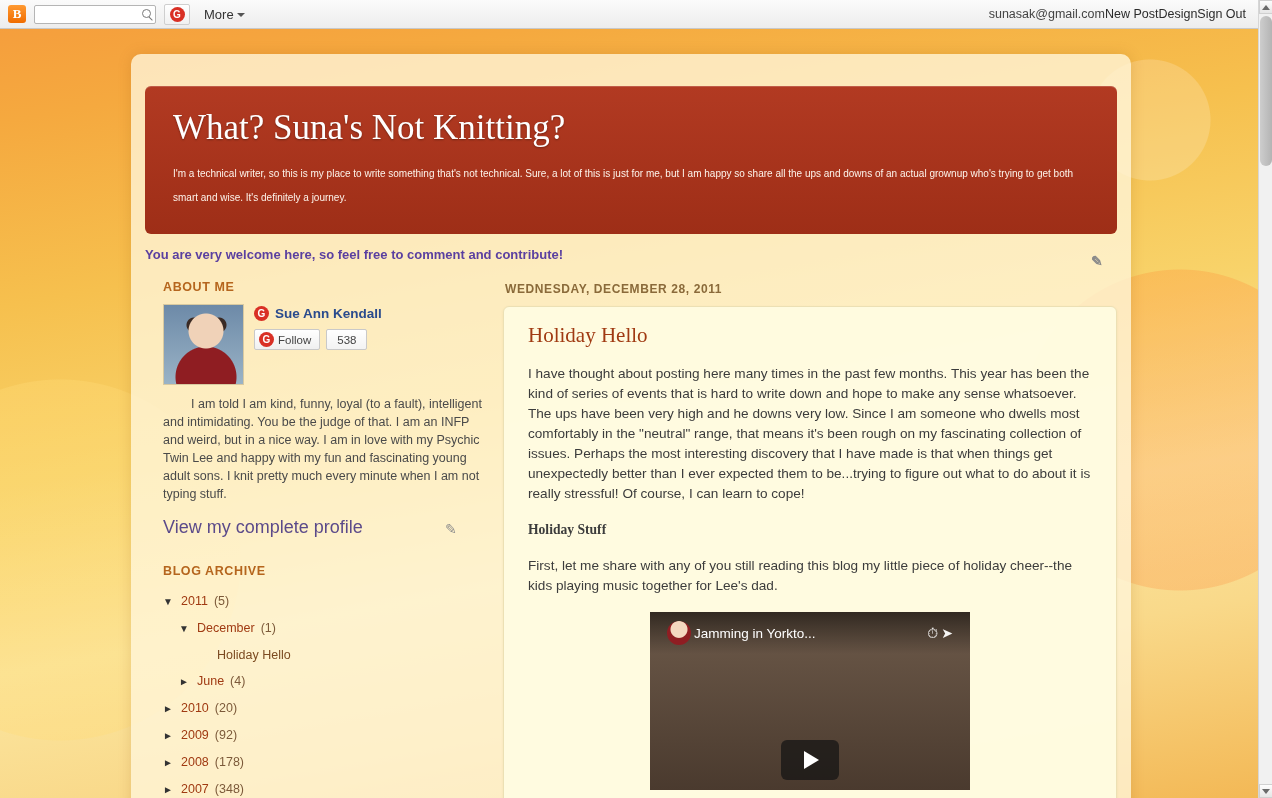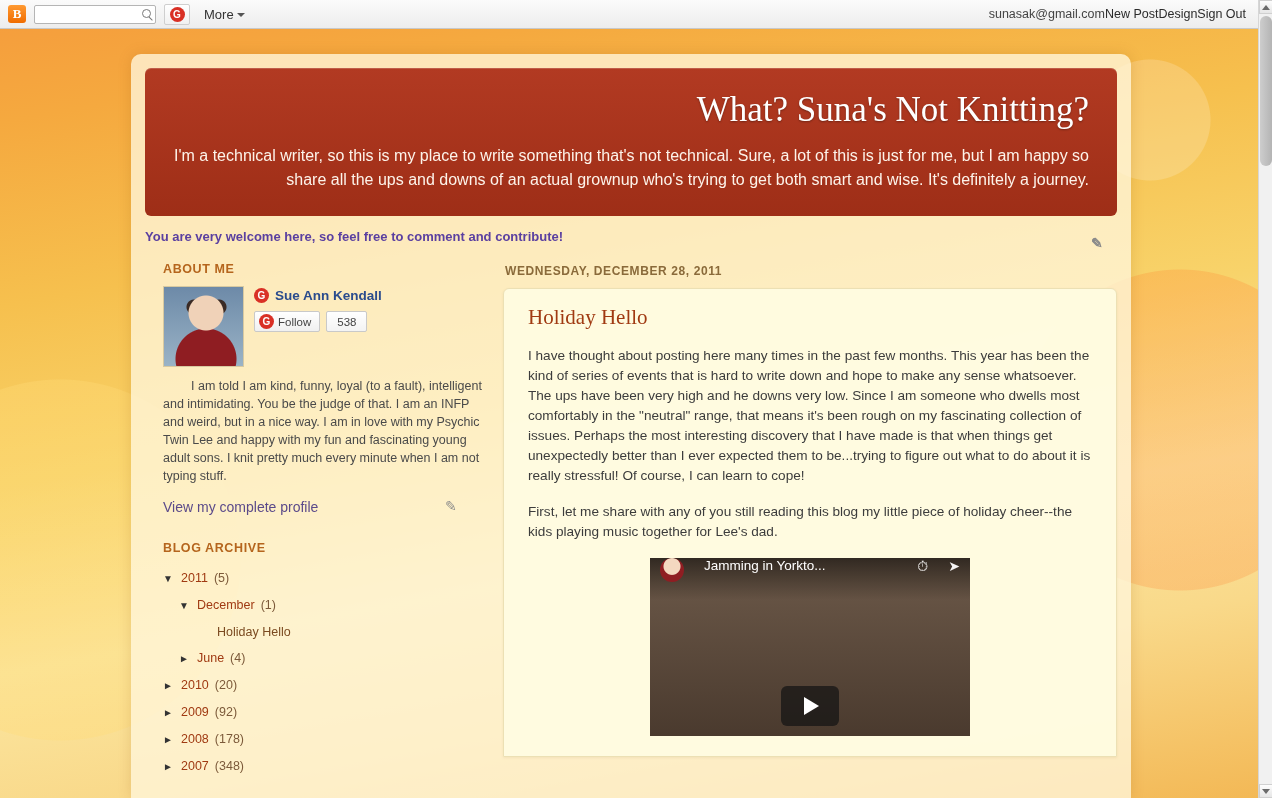--- a/index.html
+++ b/index.html
@@ -98,33 +98,32 @@
   
   #outer-wrapper {
     position: absolute; left: 131px; top: 54px; width: 1000px; min-height: 744px;
     background: rgba(255,246,219,0.78);
     border-radius: 10px 10px 0 0;
     box-shadow: 0 0 14px rgba(150,80,10,0.18);
   }
 
   
   #header {
-    margin: 14px 14px 0 14px; padding: 22px 28px 24px 28px;
+    margin: 32px 14px 0 14px; padding: 22px 28px 24px 28px;
     background: linear-gradient(#b23a22, #9e2e17);
     border-radius: 6px;
     box-shadow: inset 0 1px 0 rgba(255,255,255,0.18);
-    text-align: right;
   }
   #blog-title {
     font-family: "Liberation Serif", serif;
     font-size: 35px; color: #ffffff; margin: 0 0 14px 0; font-weight: normal;
     text-shadow: 0 1px 2px rgba(0,0,0,0.35);
   }
   #blog-desc {
-    font-size: 16px; line-height: 24px; color: #fdf3ea; margin: 0;
+    font-size: 10px; line-height: 24px; color: #fdf3ea; margin: 0;
   }
 
   
   #tagline {
     margin: 12px 14px 0 14px;
     font-size: 13px; line-height: 18px; font-weight: bold; color: #5a3fa0;
     position: relative;
   }
   .quickedit {
     width: 18px; height: 14px; display: inline-block; position: relative;
@@ -178,21 +177,21 @@
     background: linear-gradient(#fff,#f3f3f3);
     font-size: 11.5px; color: #444; padding: 3px 10px;
     display: flex; align-items: center;
   }
   .prof-about {
     font-size: 12.5px; line-height: 18px; color: #4a4a4a;
     margin-top: 10px; text-indent: 28px;
   }
   .prof-link {
     display: block; margin-top: 14px;
-    font-size: 14px; color: #5b4a8a; text-decoration: none;
+    font-size: 18px; color: #5b4a8a; text-decoration: none;
   }
   .sb-edit-row { position: relative; height: 0; }
   .sb-edit-row .quickedit { position: absolute; right: 22px; top: -18px; }
 
   
   #archive { margin-top: 26px; }
   .arch-item {
     display: flex; align-items: baseline; gap: 6px;
     font-size: 12.5px; line-height: 26px; color: #6d3b1c;
   }
@@ -232,21 +231,21 @@
 
   
   .video-box {
     width: 320px; margin: 0 auto; height: 178px; position: relative;
     background: linear-gradient(#6d5a4a, #4a3a2e);
     overflow: hidden;
   }
   .vid-top {
     position: absolute; top: 0; left: 0; right: 0; height: 42px;
     background: linear-gradient(rgba(0,0,0,0.55), rgba(0,0,0,0));
-    display: flex; padding: 0 10px; gap: 20px;
+    display: flex; align-items: center; padding: 0 17px; gap: 3px;
   }
   .vid-avatar {
     width: 24px; height: 24px; border-radius: 50%;
     background: radial-gradient(circle at 50% 35%, #f4d8c0 0 8px, #8f1d22 9px);
     flex: none;
   }
   .vid-title {
     color: #fff; font-size: 13.5px; white-space: nowrap; overflow: hidden;
     text-overflow: ellipsis; flex: 1;
   }
@@ -402,20 +401,21 @@
       </div>
     </div>
 
     <div id="main">
       <div class="date-header">Wednesday, December 28, 2011</div>
 
       <div class="post-outer">
         <h3 class="post-title">Holiday Hello</h3>
         <div class="post-body">
           <p>I have thought about posting here many times in the past few months. This year has been the kind of series of events that is hard to write down and hope to make any sense whatsoever. The ups have been very high and he downs very low. Since I am someone who dwells most comfortably in the "neutral" range, that means it's been rough on my fascinating collection of issues. Perhaps the most interesting discovery that I have made is that when things get unexpectedly better than I ever expected them to be...trying to figure out what to do about it is really stressful! Of course, I can learn to cope!</p>
+          <p class="post-sub">Holiday Stuff</p>
           <p>First, let me share with any of you still reading this blog my little piece of holiday cheer--the kids playing music together for Lee's dad.</p>
 
           <div class="video-box">
             <div class="vid-scene"></div>
             <div class="vid-top">
               <span class="vid-avatar"></span>
               <span class="vid-title">Jamming in Yorkto...</span>
               <span class="vid-ic">⏱</span>
               <span class="vid-ic">➤</span>
             </div>

